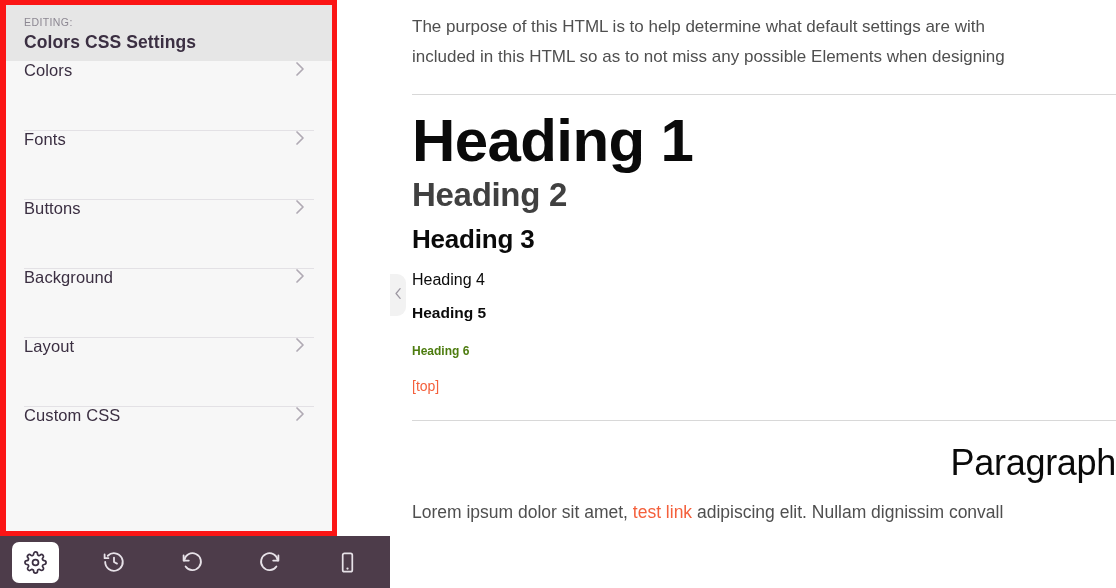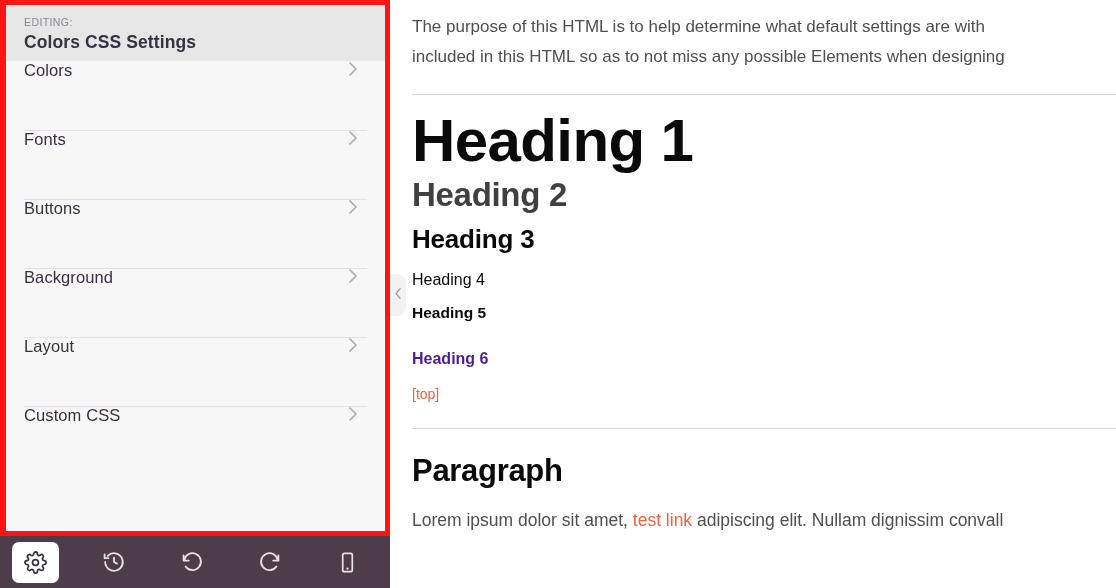--- a/index.html
+++ b/index.html
@@ -18,21 +18,21 @@
     height: 588px;
     overflow: hidden;
     background: #ffffff;
   }
 
   
   #panel-wrap {
     position: absolute;
     left: 0;
     top: 0;
-    width: 390px;
+    width: 337px;
     height: 536px;
     border: 5px solid #fb1515;
     border-left-width: 6px;
     background: #d946ef;
     overflow: hidden;
   }
 
   #panel-inner {
     position: absolute;
     left: 0; top: 0; right: 0; bottom: 0;
@@ -170,45 +170,46 @@
     background: #d8d8d8;
     margin: 22px 0 0 0;
     width: 704px;
   }
 
   .h1 { font-size: 60px; font-weight: bold; color: #0a0a0a; letter-spacing: -0.6px; line-height: 56px; margin-top: 18px; }
   .h2 { font-size: 33px; font-weight: bold; color: #404040; letter-spacing: -0.3px; line-height: 44px; margin-top: 4px; }
   .h3 { font-size: 26px; font-weight: bold; color: #0a0a0a; letter-spacing: -0.2px; line-height: 38px; margin-top: 3px; }
   .h4 { font-size: 16px; font-weight: normal; color: #0a0a0a; line-height: 32px; margin-top: 6px; }
   .h5 { font-size: 15.5px; font-weight: bold; color: #0a0a0a; line-height: 27px; margin-top: 3px; }
-  .h6 { font-size: 16px; font-weight: bold; color: #4c1d95; line-height: 24px; margin-top: 21px; }
+  .h6 { font-size: 12px; font-weight: bold; color: #4d7c0f; line-height: 24px; margin-top: 13px; }
 
   .top-link {
     display: inline-block;
     font-size: 14px;
     color: #f4603c;
     text-decoration: none;
     margin-top: 15px;
     cursor: pointer;
   }
 
   .hr2 {
     height: 1px;
     background: #d8d8d8;
     margin-top: 25px;
     width: 704px;
   }
 
   .para-title {
-    font-size: 31px;
-    font-weight: bold;
+    font-size: 36px;
+    font-weight: normal;
     color: #0a0a0a;
     letter-spacing: -0.3px;
     line-height: 46px;
     margin-top: 19px;
+    text-align: right;
   }
 
   .para-body {
     font-size: 17.5px;
     line-height: 30px;
     color: #4f4f4f;
     margin-top: 11px;
     white-space: nowrap;
   }
   .para-body a {

